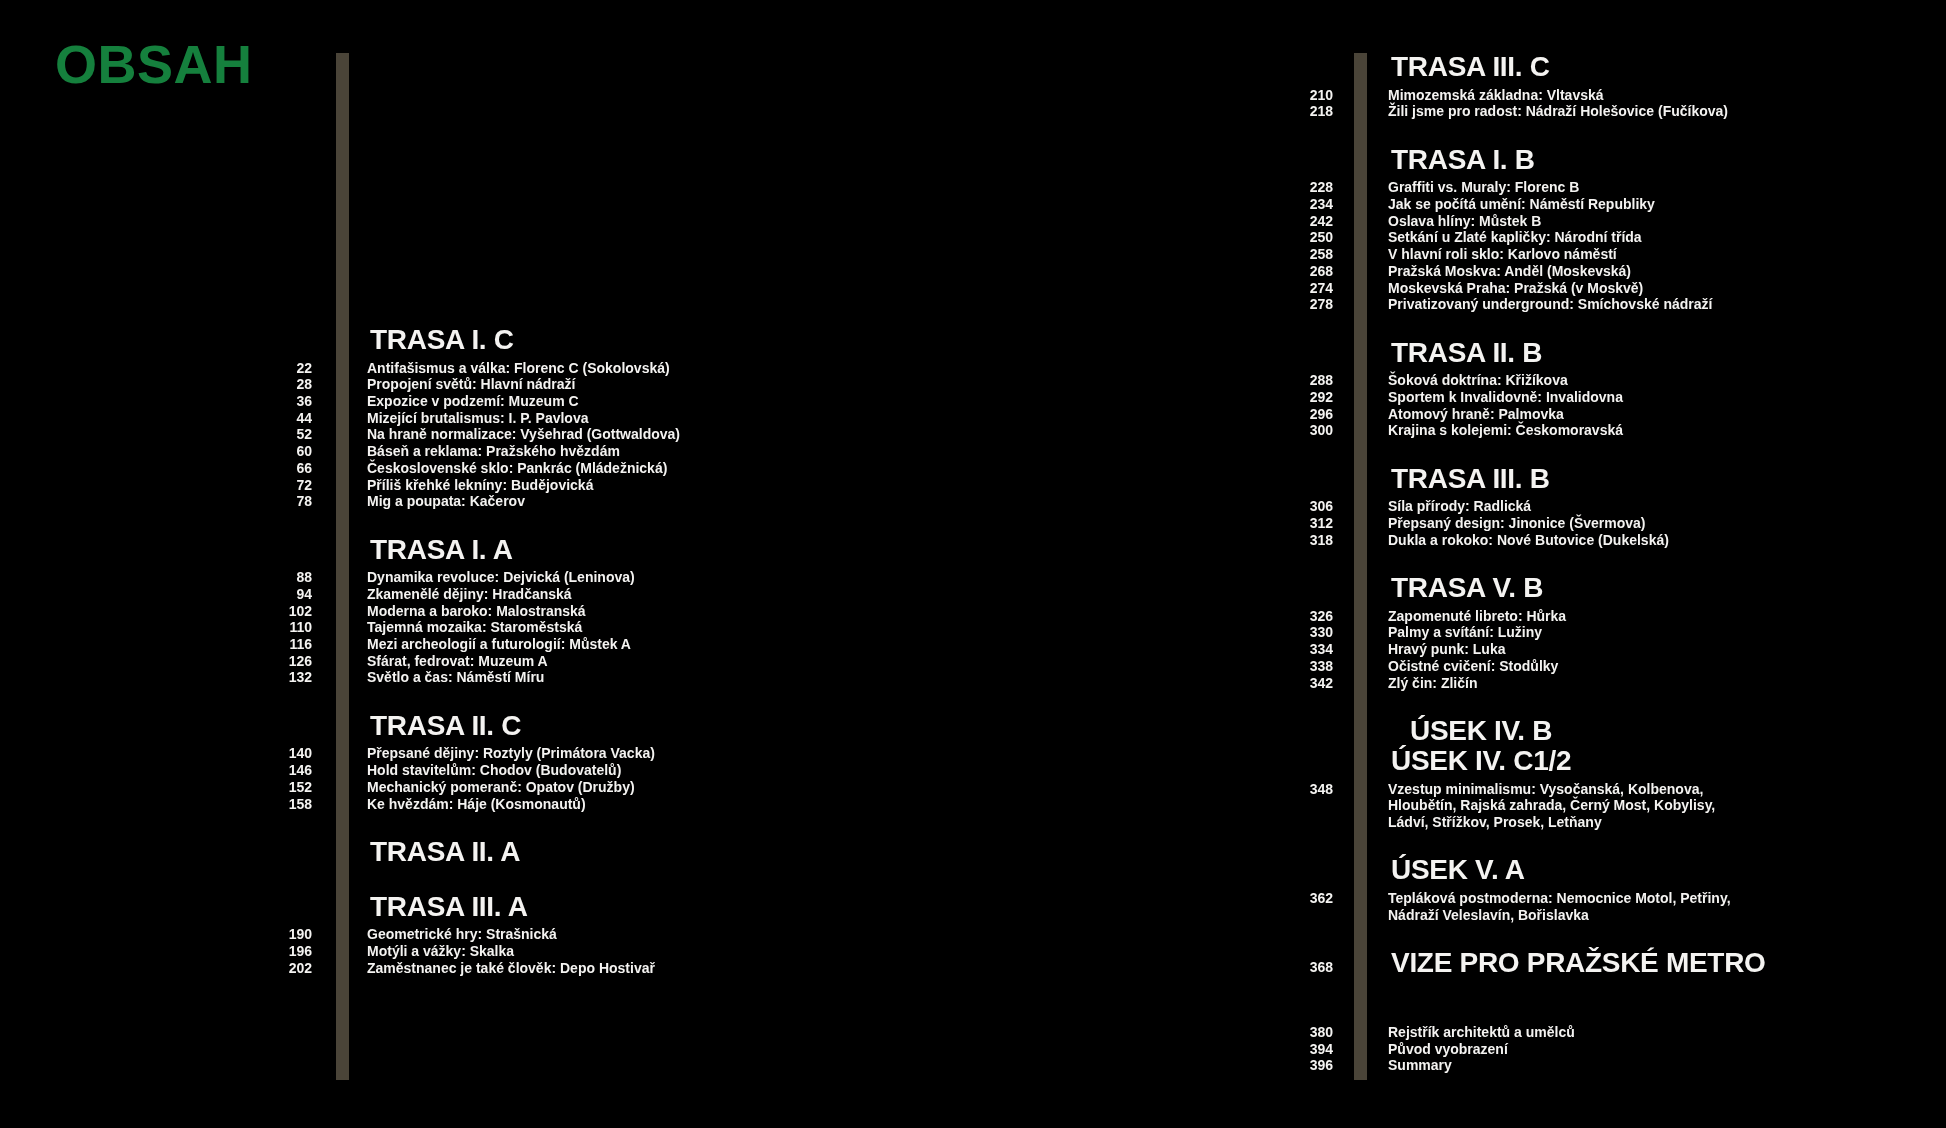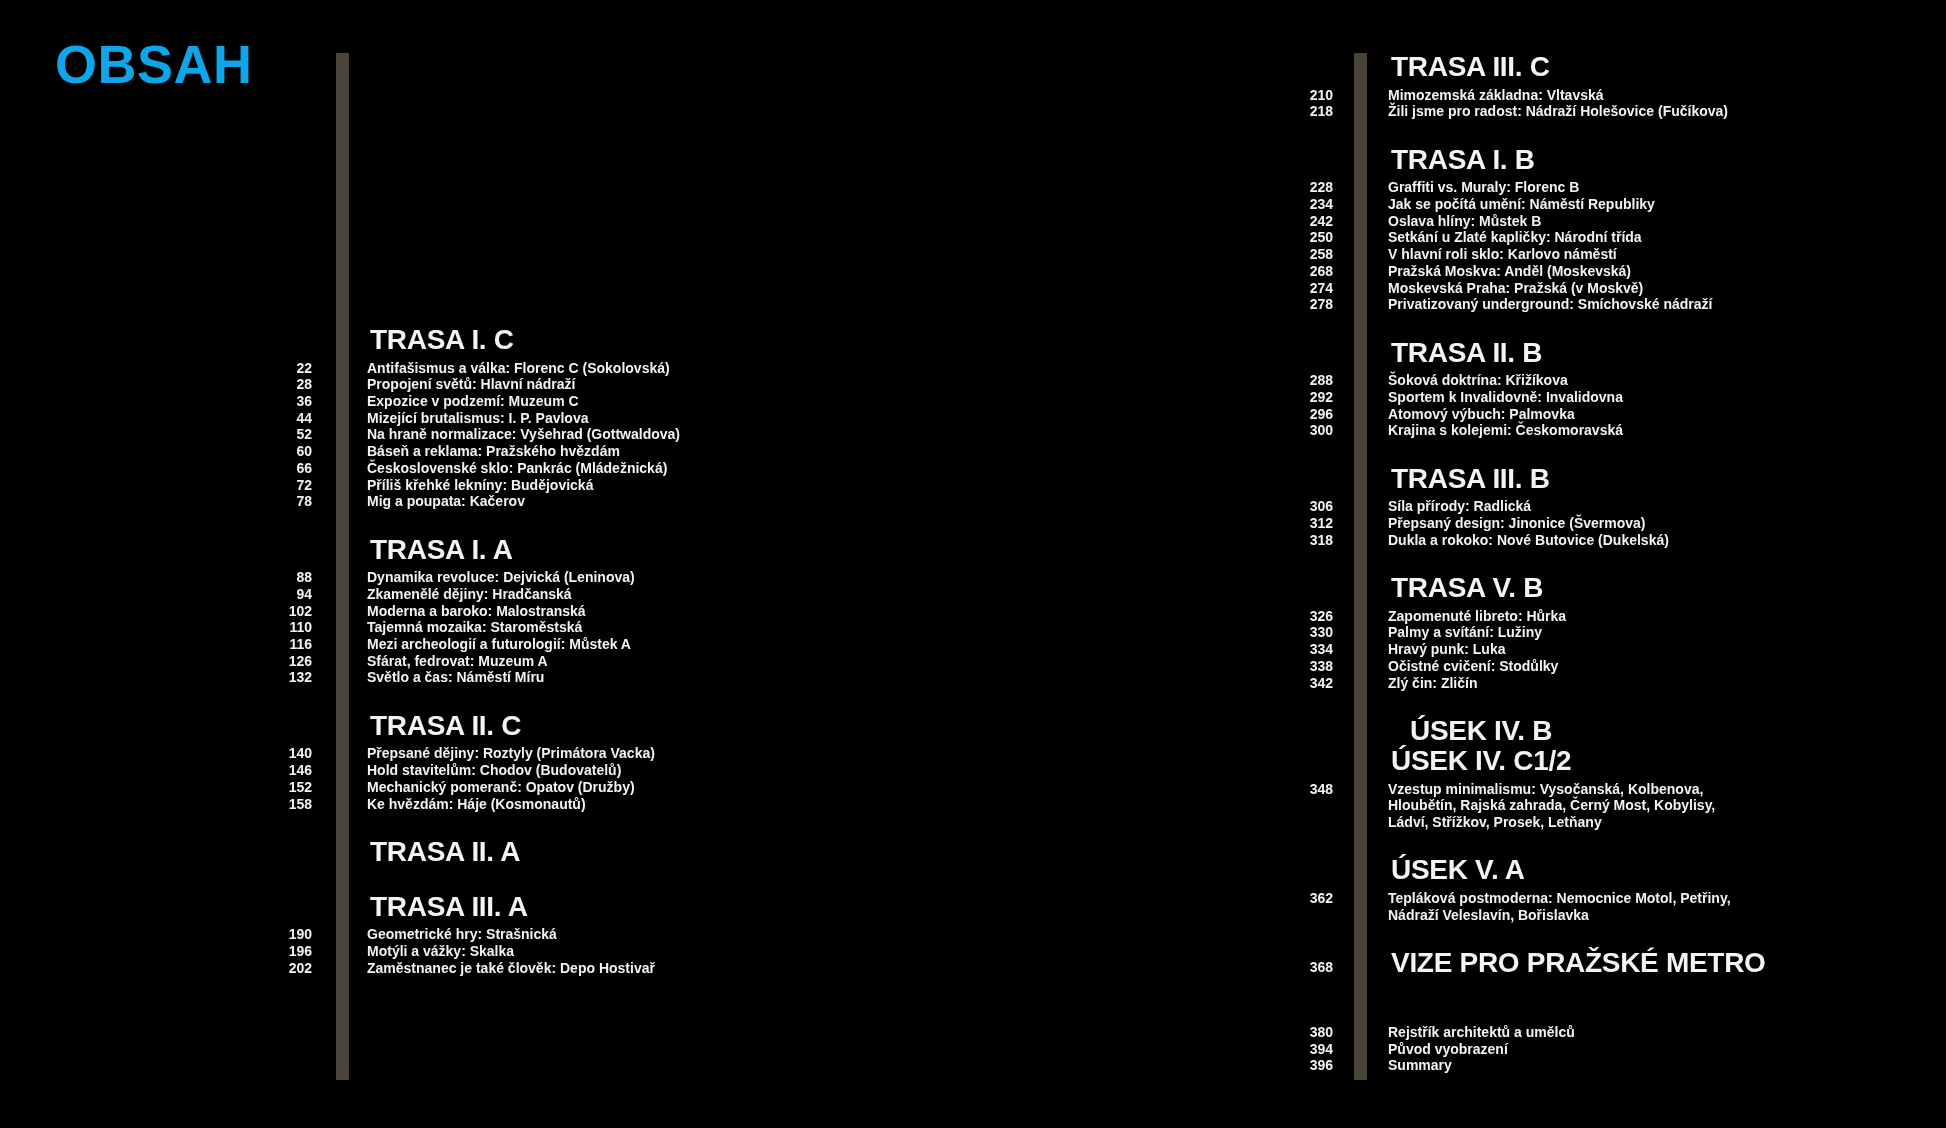--- a/index.html
+++ b/index.html
@@ -12,21 +12,21 @@
     position:relative;
     width:1946px;height:1128px;
     background:var(--bg);
     overflow:hidden;
     font-family:"Liberation Sans", sans-serif;
     color:var(--text);
   }
   .title{
     position:absolute;left:55px;top:36px;margin:0;
     font-size:54px;line-height:56px;font-weight:700;
-    letter-spacing:0.5px;color:#0ea5e9;
+    letter-spacing:0.5px;color:#15803d;
   }
   .rule{
     position:absolute;top:53px;width:13px;height:1027px;
     background:var(--bar);
   }
   .rule-left{left:336px;}
   .rule-right{left:1354px;}
   .col{position:absolute;width:960px;}
   .col-left{left:240px;top:325px;}
   .col-right{left:1261px;top:52px;}
@@ -378,21 +378,21 @@
   <div class="entry">
     <div class="num entry-num">292</div>
     <div class="entry-lines">
               <div class="entry-line">Sportem k Invalidovně: Invalidovna</div>
             </div>
   </div>
 
   <div class="entry">
     <div class="num entry-num">296</div>
     <div class="entry-lines">
-              <div class="entry-line">Atomový výbuch: Palmovka</div>
+              <div class="entry-line">Atomový hraně: Palmovka</div>
             </div>
   </div>
 
   <div class="entry">
     <div class="num entry-num">300</div>
     <div class="entry-lines">
               <div class="entry-line">Krajina s kolejemi: Českomoravská</div>
             </div>
   </div>
 </div>

